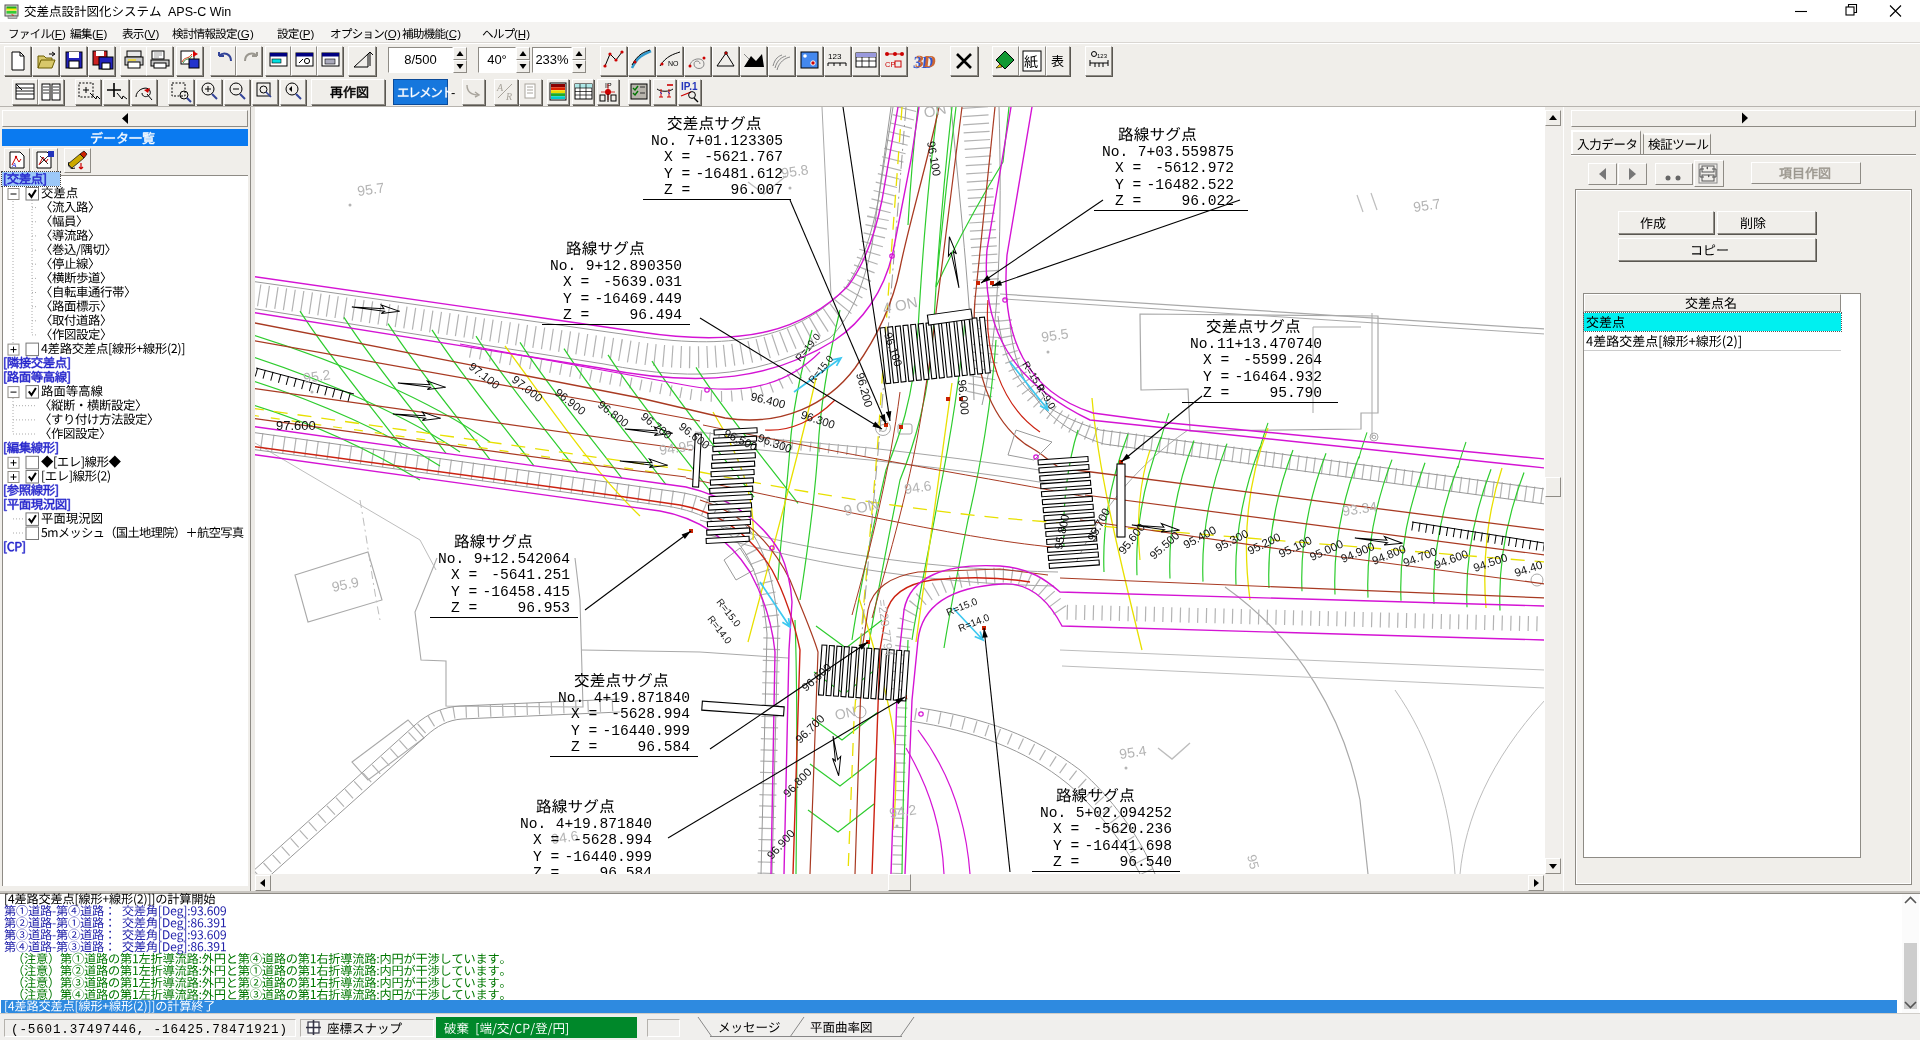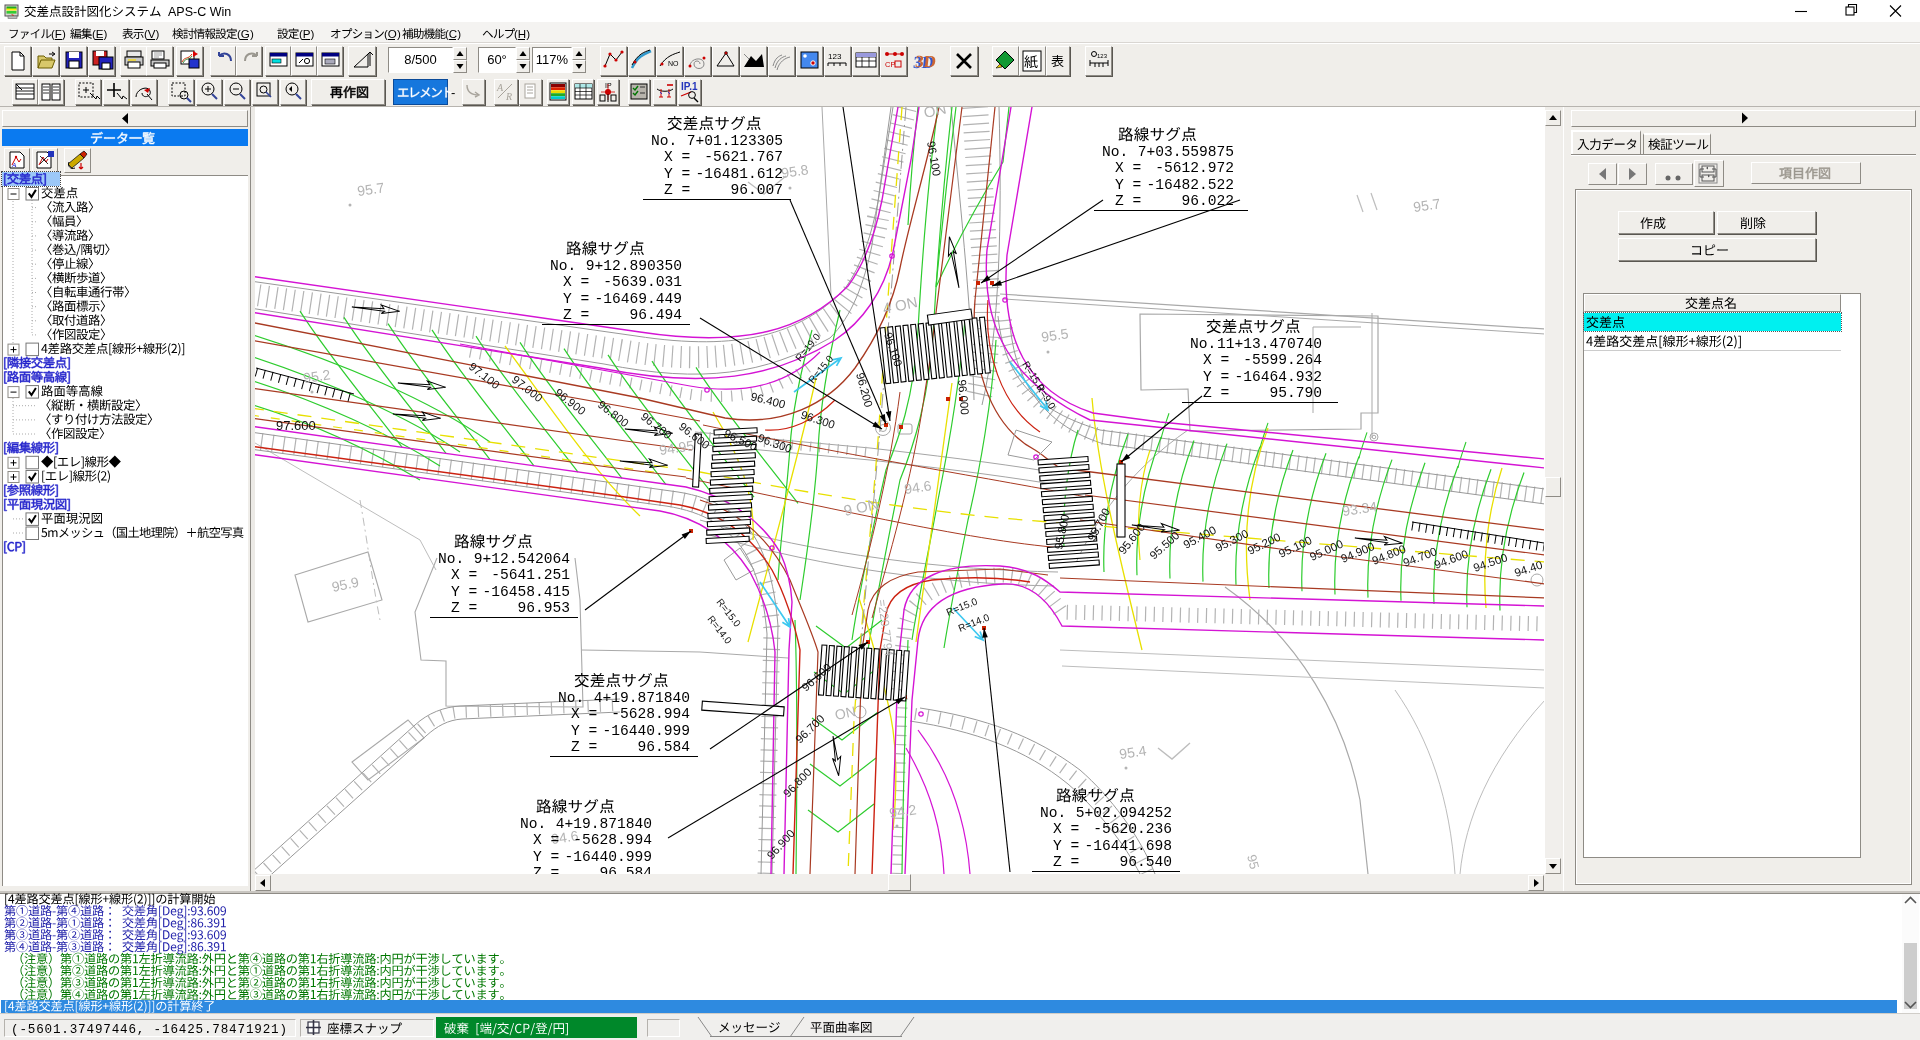--- a/index.html
+++ b/index.html
@@ -103,29 +103,29 @@
   </svg>
 <div style="position:absolute;background:#fff;border-top:1px solid #8e8b85;border-left:1px solid #8e8b85;border-right:1px solid #fff;border-bottom:1px solid #fff;left:388px;top:47px;width:65px;height:26px;"></div>
 <div style="position:absolute;left:388px;top:47px;width:65px;height:26px;font-size:13px;font-family:'Liberation Sans';text-align:center;line-height:26px">8/500</div>
 <div style="position:absolute;background:#f0eeea;border-top:1px solid #fff;border-left:1px solid #fff;border-right:1px solid #8e8b85;border-bottom:1px solid #8e8b85;left:453px;top:47px;width:14px;height:13px;"></div>
 <div style="position:absolute;background:#f0eeea;border-top:1px solid #fff;border-left:1px solid #fff;border-right:1px solid #8e8b85;border-bottom:1px solid #8e8b85;left:453px;top:60px;width:14px;height:13px;"></div>
 <svg style="position:absolute;left:453px;top:47px" width="14" height="26" viewBox="0 0 14 26">
     <path d="M7 4 l3.5 5 h-7 z" fill="#000"></path>
     <path d="M7 22 l3.5 -5 h-7 z" fill="#000"></path>
   </svg>
 <div style="position:absolute;background:#fff;border-top:1px solid #8e8b85;border-left:1px solid #8e8b85;border-right:1px solid #fff;border-bottom:1px solid #fff;left:478px;top:47px;width:38px;height:26px;"></div>
-<div style="position:absolute;left:478px;top:47px;width:38px;height:26px;font-size:13px;font-family:'Liberation Sans';text-align:center;line-height:26px">60°</div>
+<div style="position:absolute;left:478px;top:47px;width:38px;height:26px;font-size:13px;font-family:'Liberation Sans';text-align:center;line-height:26px">40°</div>
 <div style="position:absolute;background:#f0eeea;border-top:1px solid #fff;border-left:1px solid #fff;border-right:1px solid #8e8b85;border-bottom:1px solid #8e8b85;left:516px;top:47px;width:14px;height:13px;"></div>
 <div style="position:absolute;background:#f0eeea;border-top:1px solid #fff;border-left:1px solid #fff;border-right:1px solid #8e8b85;border-bottom:1px solid #8e8b85;left:516px;top:60px;width:14px;height:13px;"></div>
 <svg style="position:absolute;left:516px;top:47px" width="14" height="26" viewBox="0 0 14 26">
     <path d="M7 4 l3.5 5 h-7 z" fill="#000"></path>
     <path d="M7 22 l3.5 -5 h-7 z" fill="#000"></path>
   </svg>
 <div style="position:absolute;background:#fff;border-top:1px solid #8e8b85;border-left:1px solid #8e8b85;border-right:1px solid #fff;border-bottom:1px solid #fff;left:532px;top:47px;width:40px;height:26px;"></div>
-<div style="position:absolute;left:532px;top:47px;width:40px;height:26px;font-size:13px;font-family:'Liberation Sans';text-align:center;line-height:26px">117%</div>
+<div style="position:absolute;left:532px;top:47px;width:40px;height:26px;font-size:13px;font-family:'Liberation Sans';text-align:center;line-height:26px">233%</div>
 <div style="position:absolute;background:#f0eeea;border-top:1px solid #fff;border-left:1px solid #fff;border-right:1px solid #8e8b85;border-bottom:1px solid #8e8b85;left:572px;top:47px;width:14px;height:13px;"></div>
 <div style="position:absolute;background:#f0eeea;border-top:1px solid #fff;border-left:1px solid #fff;border-right:1px solid #8e8b85;border-bottom:1px solid #8e8b85;left:572px;top:60px;width:14px;height:13px;"></div>
 <svg style="position:absolute;left:572px;top:47px" width="14" height="26" viewBox="0 0 14 26">
     <path d="M7 4 l3.5 5 h-7 z" fill="#000"></path>
     <path d="M7 22 l3.5 -5 h-7 z" fill="#000"></path>
   </svg>
 <div style="position:absolute;background:#f0eeea;border-top:1px solid #fff;border-left:1px solid #fff;border-right:1px solid #8e8b85;border-bottom:1px solid #8e8b85;box-shadow:1px 1px 0 #5a5751;left:600px;top:46px;width:27px;height:30px;"></div>
 <svg style="position:absolute;left:600px;top:46px" width="28" height="30" viewBox="0 0 28 30">
     <path d="M5 20 L10 8 L16 14 L22 6" stroke="#000" fill="none"></path>
     <circle cx="10" cy="8" r="1.6" fill="#cc0000"></circle>

